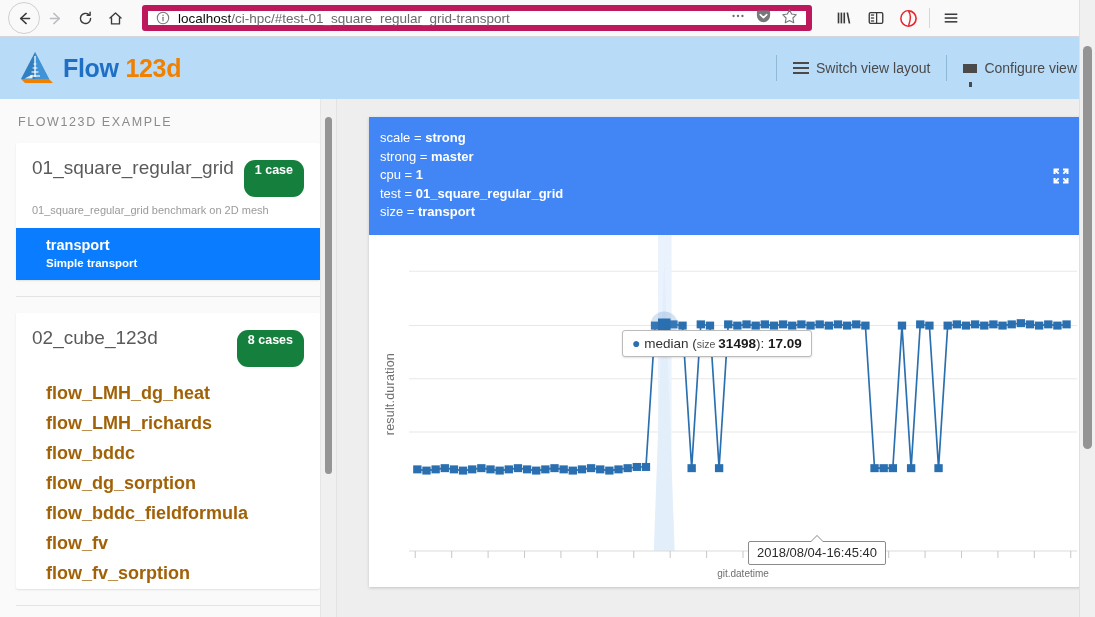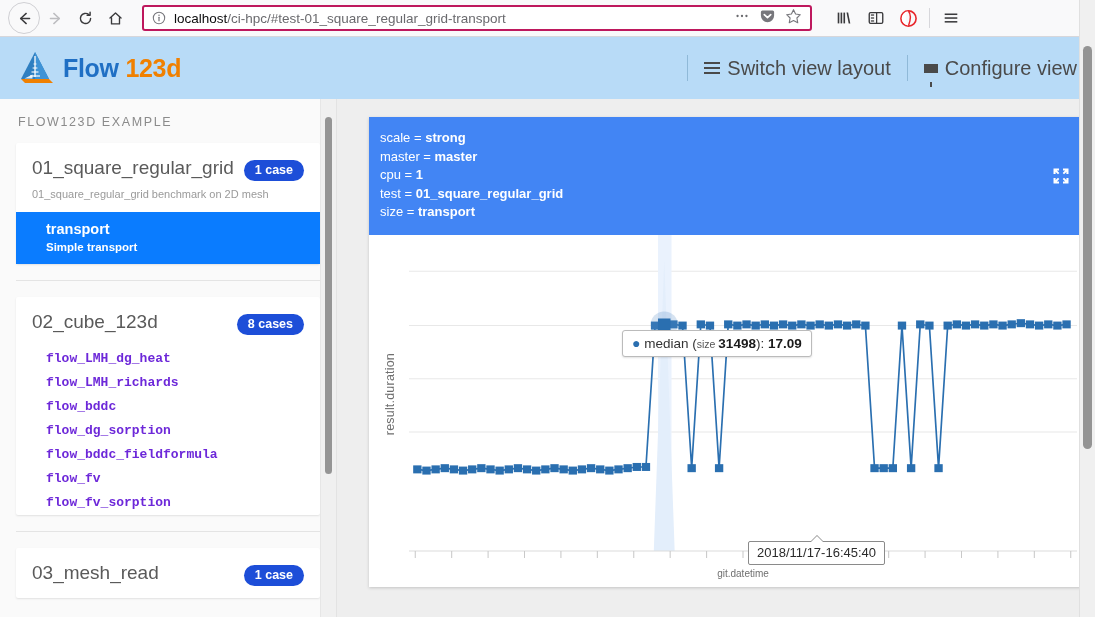--- a/index.html
+++ b/index.html
@@ -17,21 +17,21 @@
   .nav-btn{
     width:30px;height:30px;border-radius:50%;
     display:flex;align-items:center;justify-content:center;
     color:#3a3a3c;flex:0 0 auto;
   }
   .nav-btn.back{border:1px solid #d0d0d4;}
   .nav-btn svg{display:block;}
   .nav-btn.disabled{color:#bdbdc0;}
   .urlbar{
     flex:1 1 auto;height:26px;margin:0 10px 0 12px;
-    background:#ffffff;border:2px solid #be185d;border-radius:3px;
+    background:#ffffff;border:6px solid #be185d;border-radius:3px;
     display:flex;align-items:center;padding:0 8px;box-sizing:border-box;
     max-width:670px;
   }
   .urlbar .info-icon{margin-right:8px;color:#77777c;display:flex;}
   .url-text{font-size:13.5px;color:#0c0c0d;white-space:nowrap;overflow:hidden;}
   .url-text .host{color:#0c0c0d;}
   .url-text .path{color:#6a6a6e;}
   .urlbar .tail{margin-left:auto;display:flex;align-items:center;gap:9px;color:#6a6a6e;}
   .toolbar-right{display:flex;align-items:center;gap:0;margin-left:6px;}
   .tb-icon{width:32px;height:30px;display:flex;align-items:center;justify-content:center;color:#3a3a3c;}
@@ -42,21 +42,21 @@
     height:62px;background:#b8dbf7;display:flex;align-items:center;
     padding:0 18px 0 18px;box-sizing:border-box;position:relative;gap:8px;
   }
   .logo{display:flex;align-items:center;gap:7px;}
   .logo-mark{width:38px;height:36px;position:relative;}
   .logo-text{font-size:25px;font-weight:bold;letter-spacing:-0.3px;}
   .logo-text .flow{color:#1f6fc4;}
   .logo-text .num{color:#f08000;}
   .header-actions{
     margin-left:auto;display:flex;align-items:center;
-    color:#4a4a4a;font-size:20px;
+    color:#4a4a4a;font-size:14px;
   }
   .hdr-sep{width:1px;height:26px;background:#8fb9d8;margin:0 16px;}
   .hdr-item{display:flex;align-items:center;gap:7px;cursor:default;white-space:nowrap;}
   .hamburger-icon{display:inline-block;width:16px;height:12px;position:relative;}
   .hamburger-icon i{position:absolute;left:0;width:16px;height:2.2px;background:#4a4a4a;}
   .hamburger-icon i:nth-child(1){top:0;}
   .hamburger-icon i:nth-child(2){top:5px;}
   .hamburger-icon i:nth-child(3){top:10px;}
   .funnel-icon{
     width:0;height:0;border-left:7px solid #4a4a4a;border-right:7px solid #4a4a4a;
@@ -72,35 +72,35 @@
   }
   .sidebar-inner{padding:12px 16px 0 16px;}
   .sb-title{
     font-size:12.5px;color:#8b8b8b;letter-spacing:1.6px;margin:4px 0 14px 2px;
   }
   .card{background:#ffffff;border-radius:2px;box-shadow:0 1px 2px rgba(0,0,0,0.10);}
   .card-head{padding:14px 16px 12px 16px;}
   .card-head-row{display:flex;align-items:flex-start;}
   .card-name{font-size:19px;color:#5a5a5a;font-weight:400;flex:1 1 auto;}
   .badge{
-    background:#1d4ed8;color:#fff;border-radius:11px;
-    font-size:12.5px;font-weight:bold;padding:3px 11px 4px 11px;
+    background:#15803d;color:#fff;border-radius:11px;
+    font-size:12.5px;font-weight:bold;padding:3px 11px 20px 11px;
     white-space:nowrap;margin-top:3px;
   }
   .card-desc{font-size:11px;color:#9a9a9a;margin-top:7px;}
   .case-item{
     padding:9px 16px 11px 30px;
   }
   .case-item.active{background:#0a7cff;}
   .case-item .case-name{font-size:14.5px;font-weight:bold;color:#1a73e8;}
   .case-item.active .case-name{color:#ffffff;}
   .case-item .case-sub{font-size:11.5px;font-weight:bold;color:#ffffff;margin-top:4px;}
   .case-link{
-    display:block;font-size:13px;font-weight:bold;color:#6d28d9;
-    padding:4px 16px 5px 30px;text-decoration:none;font-family:Liberation Mono, monospace;
+    display:block;font-size:18px;font-weight:bold;color:#a16207;
+    padding:4px 16px 5px 30px;text-decoration:none;
   }
   .divider{height:1px;background:#e4e4e4;margin:16px 0 16px 0;}
   .sb-scrollbar{
     position:absolute;right:4px;top:18px;width:7px;height:357px;
     background:#959595;border-radius:4px;
   }
   .sb-track{position:absolute;right:0;top:0;width:15px;height:100%;background:#f0f0f0;border-left:1px solid #e6e6e6;}
 
   
   .main{flex:1 1 auto;position:relative;background:#eeeeee;overflow:hidden;}
@@ -350,21 +350,21 @@
     <div class="sb-track">
       <div class="sb-scrollbar"></div>
     </div>
   </div>
 
   <div class="main">
     <div class="chart-panel">
 
       <div class="info-bar">
         <div><span>scale = </span><b>strong</b></div>
-        <div><span>master = </span><b>master</b></div>
+        <div><span>strong = </span><b>master</b></div>
         <div><span>cpu = </span><b>1</b></div>
         <div><span>test = </span><b>01_square_regular_grid</b></div>
         <div><span>size = </span><b>transport</b></div>
         <span class="expand-icon">
           <svg width="20" height="20" viewBox="0 0 20 20">
             <path d="M2.5 2.5 H8 V4.6 H5.9 L8.3 7 L7 8.3 L4.6 5.9 V8 H2.5 Z" fill="#ffffff"></path>
             <path d="M17.5 2.5 H12 V4.6 H14.1 L11.7 7 L13 8.3 L15.4 5.9 V8 H17.5 Z" fill="#ffffff"></path>
             <path d="M2.5 17.5 H8 V15.4 H5.9 L8.3 13 L7 11.7 L4.6 14.1 V12 H2.5 Z" fill="#ffffff"></path>
             <path d="M17.5 17.5 H12 V15.4 H14.1 L11.7 13 L13 11.7 L15.4 14.1 V12 H17.5 Z" fill="#ffffff"></path>
           </svg>
@@ -479,21 +479,21 @@
             </svg>
           <div class="xaxis-label">git.datetime</div>
         </div>
 
         <div class="tooltip" id="value-tooltip" style="left:253px;top:95px;">
           <span class="dot">●</span>
           <span>median (</span><span class="sm">size </span><b>31498</b><span>): </span><b>17.09</b>
         </div>
 
         <div class="x-tooltip" id="x-tooltip" style="left:379px;top:306px;">
-          <span>2018/11/17-16:45:40</span>
+          <span>2018/08/04-16:45:40</span>
         </div>
       </div>
     </div>
   </div>
 </div>
 
 <div class="page-scroll-track">
   <div class="page-scroll-thumb"></div>
 </div>
 

